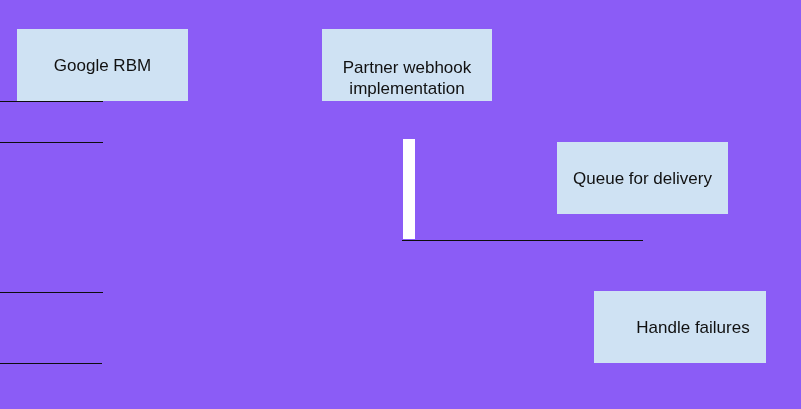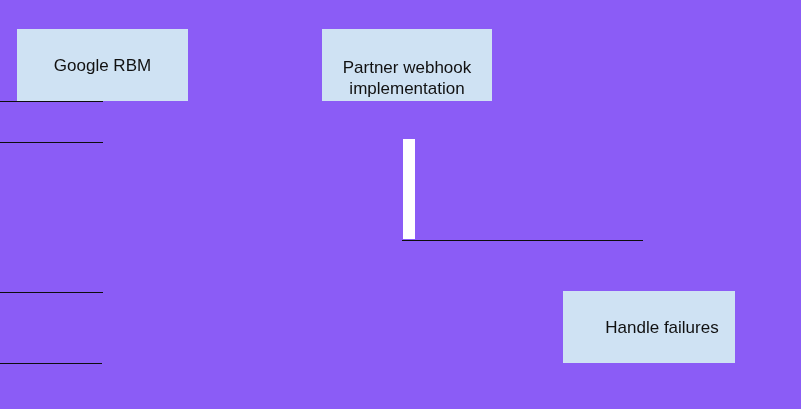--- a/index.html
+++ b/index.html
@@ -24,21 +24,21 @@
     justify-content: center;
     text-align: center;
     font-size: 17px;
     line-height: 21px;
     box-sizing: border-box;
     padding: 2px 6px;
   }
   .node-google    { left: 17px;  top: 29px;  width: 171px; height: 72px; }
   .node-partner   { left: 322px; top: 29px;  width: 170px; height: 72px; align-items: flex-end; }
   .node-queue     { left: 557px; top: 142px; width: 171px; height: 72px; }
-  .node-failures  { left: 563px; top: 291px; width: 172px; height: 72px; padding-left: 32px; }
+  .node-failures  { left: 594px; top: 291px; width: 172px; height: 72px; padding-left: 32px; }
 
   .activation-bar {
     position: absolute;
     left: 403px;
     top: 139px;
     width: 12px;
     height: 100px;
     background: #ffffff;
   }
 
@@ -62,20 +62,23 @@
   <div class="node node-google">
     <span>Google RBM</span>
   </div>
 
   <div class="node node-partner">
     <span>Partner webhook implementation</span>
   </div>
 
   <div class="activation-bar"></div>
 
+  <div class="node node-queue">
+    <span>Queue for delivery</span>
+  </div>
 
   <div class="node node-failures">
     <span>Handle failures</span>
   </div>
 
   <div class="faint-line fl-1"></div>
   <div class="faint-line fl-2"></div>
   <div class="faint-line fl-3"></div>
   <div class="faint-line fl-4"></div>
   <div class="faint-line fl-5"></div>

